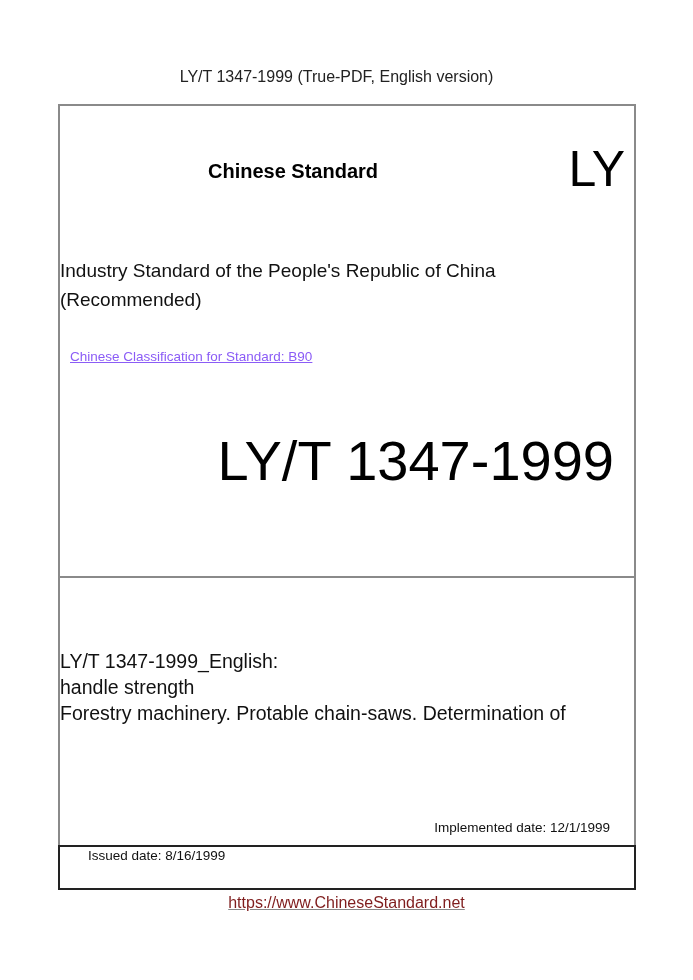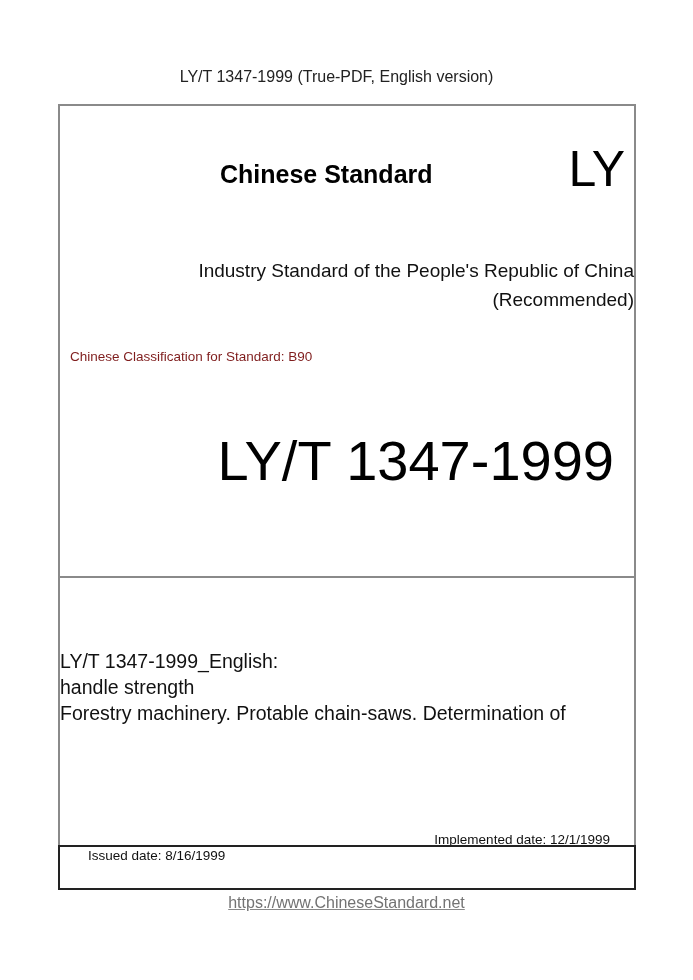--- a/index.html
+++ b/index.html
@@ -1,31 +1,31 @@
 <!DOCTYPE html>
 <html><head>
 <meta charset="utf-8">
 <style>
   html, body { margin: 0; padding: 0; background: #ffffff; }
   body { width: 693px; height: 980px; position: relative; font-family: "Liberation Sans", sans-serif; color: #000; overflow: hidden; }
   .header-line { position: absolute; top: 68px; left: 0; width: 673px; text-align: center; font-size: 16px; color: #222; }
   .outer-box { position: absolute; left: 58px; top: 104px; width: 574px; height: 740px; border: 2px solid #8a8a8a; border-bottom: none; box-sizing: content-box; }
   .section-top { position: absolute; left: 0; top: 0; width: 574px; height: 470px; border-bottom: 2px solid #8a8a8a; }
-  .title-main { position: absolute; left: 160px; top: 54px; font-size: 25px; font-weight: bold; }
+  .title-main { position: absolute; left: 148px; top: 54px; font-size: 20px; font-weight: bold; }
   .title-ly { position: absolute; right: 10px; top: 34px; font-size: 50px; font-weight: normal; letter-spacing: -1px; }
-  .industry { position: absolute; left: 0; top: 150px; width: 574px; text-align: right; font-size: 19px; line-height: 29px; color: #111; }
-  .classification { position: absolute; left: 10px; top: 243px; font-size: 13.5px; color: #7f1d1d; }
+  .industry { position: absolute; left: 0; top: 150px; width: 574px; text-align: left; font-size: 19px; line-height: 29px; color: #111; }
+  .classification { position: absolute; left: 10px; top: 243px; font-size: 13.5px; color: #8b5cf6; text-decoration: underline; }
   .std-number { position: absolute; right: 20px; top: 322px; font-size: 56px; font-weight: normal; }
   .replacing { position: absolute; right: 24px; top: 430px; font-size: 15.5px; color: #111; }
   .section-bottom { position: absolute; left: 0; top: 472px; width: 574px; height: 268px; }
   .doc-title { position: absolute; left: 0; top: 70px; width: 574px; text-align: left; font-size: 19.5px; line-height: 26px; color: #111; }
   .issued { position: absolute; left: 28px; top: 242px; font-size: 13.5px; color: #111; margin-top: 28px; }
-  .implemented { position: absolute; right: 24px; top: 242px; font-size: 13.5px; color: #111; margin-top: 12px; }
+  .implemented { position: absolute; right: 24px; top: 242px; font-size: 13.5px; color: #111; }
   .footer-box { position: absolute; left: 58px; top: 845px; width: 574px; height: 41px; border: 2px solid #222; }
-  .footer-link { position: absolute; top: 894px; left: 0; width: 693px; text-align: center; font-size: 16px; color: #737373; text-decoration: underline; text-decoration-color: #888; }
+  .footer-link { position: absolute; top: 894px; left: 0; width: 693px; text-align: center; font-size: 16px; color: #7f1d1d; text-decoration: underline; text-decoration-color: #888; }
 </style>
 </head>
 <body>
 
 <div class="header-line">LY/T 1347-1999 (True-PDF, English version)</div>
 
 <div class="outer-box">
   <div class="section-top">
     <div class="title-main">Chinese Standard</div>
     <div class="title-ly">LY</div>

